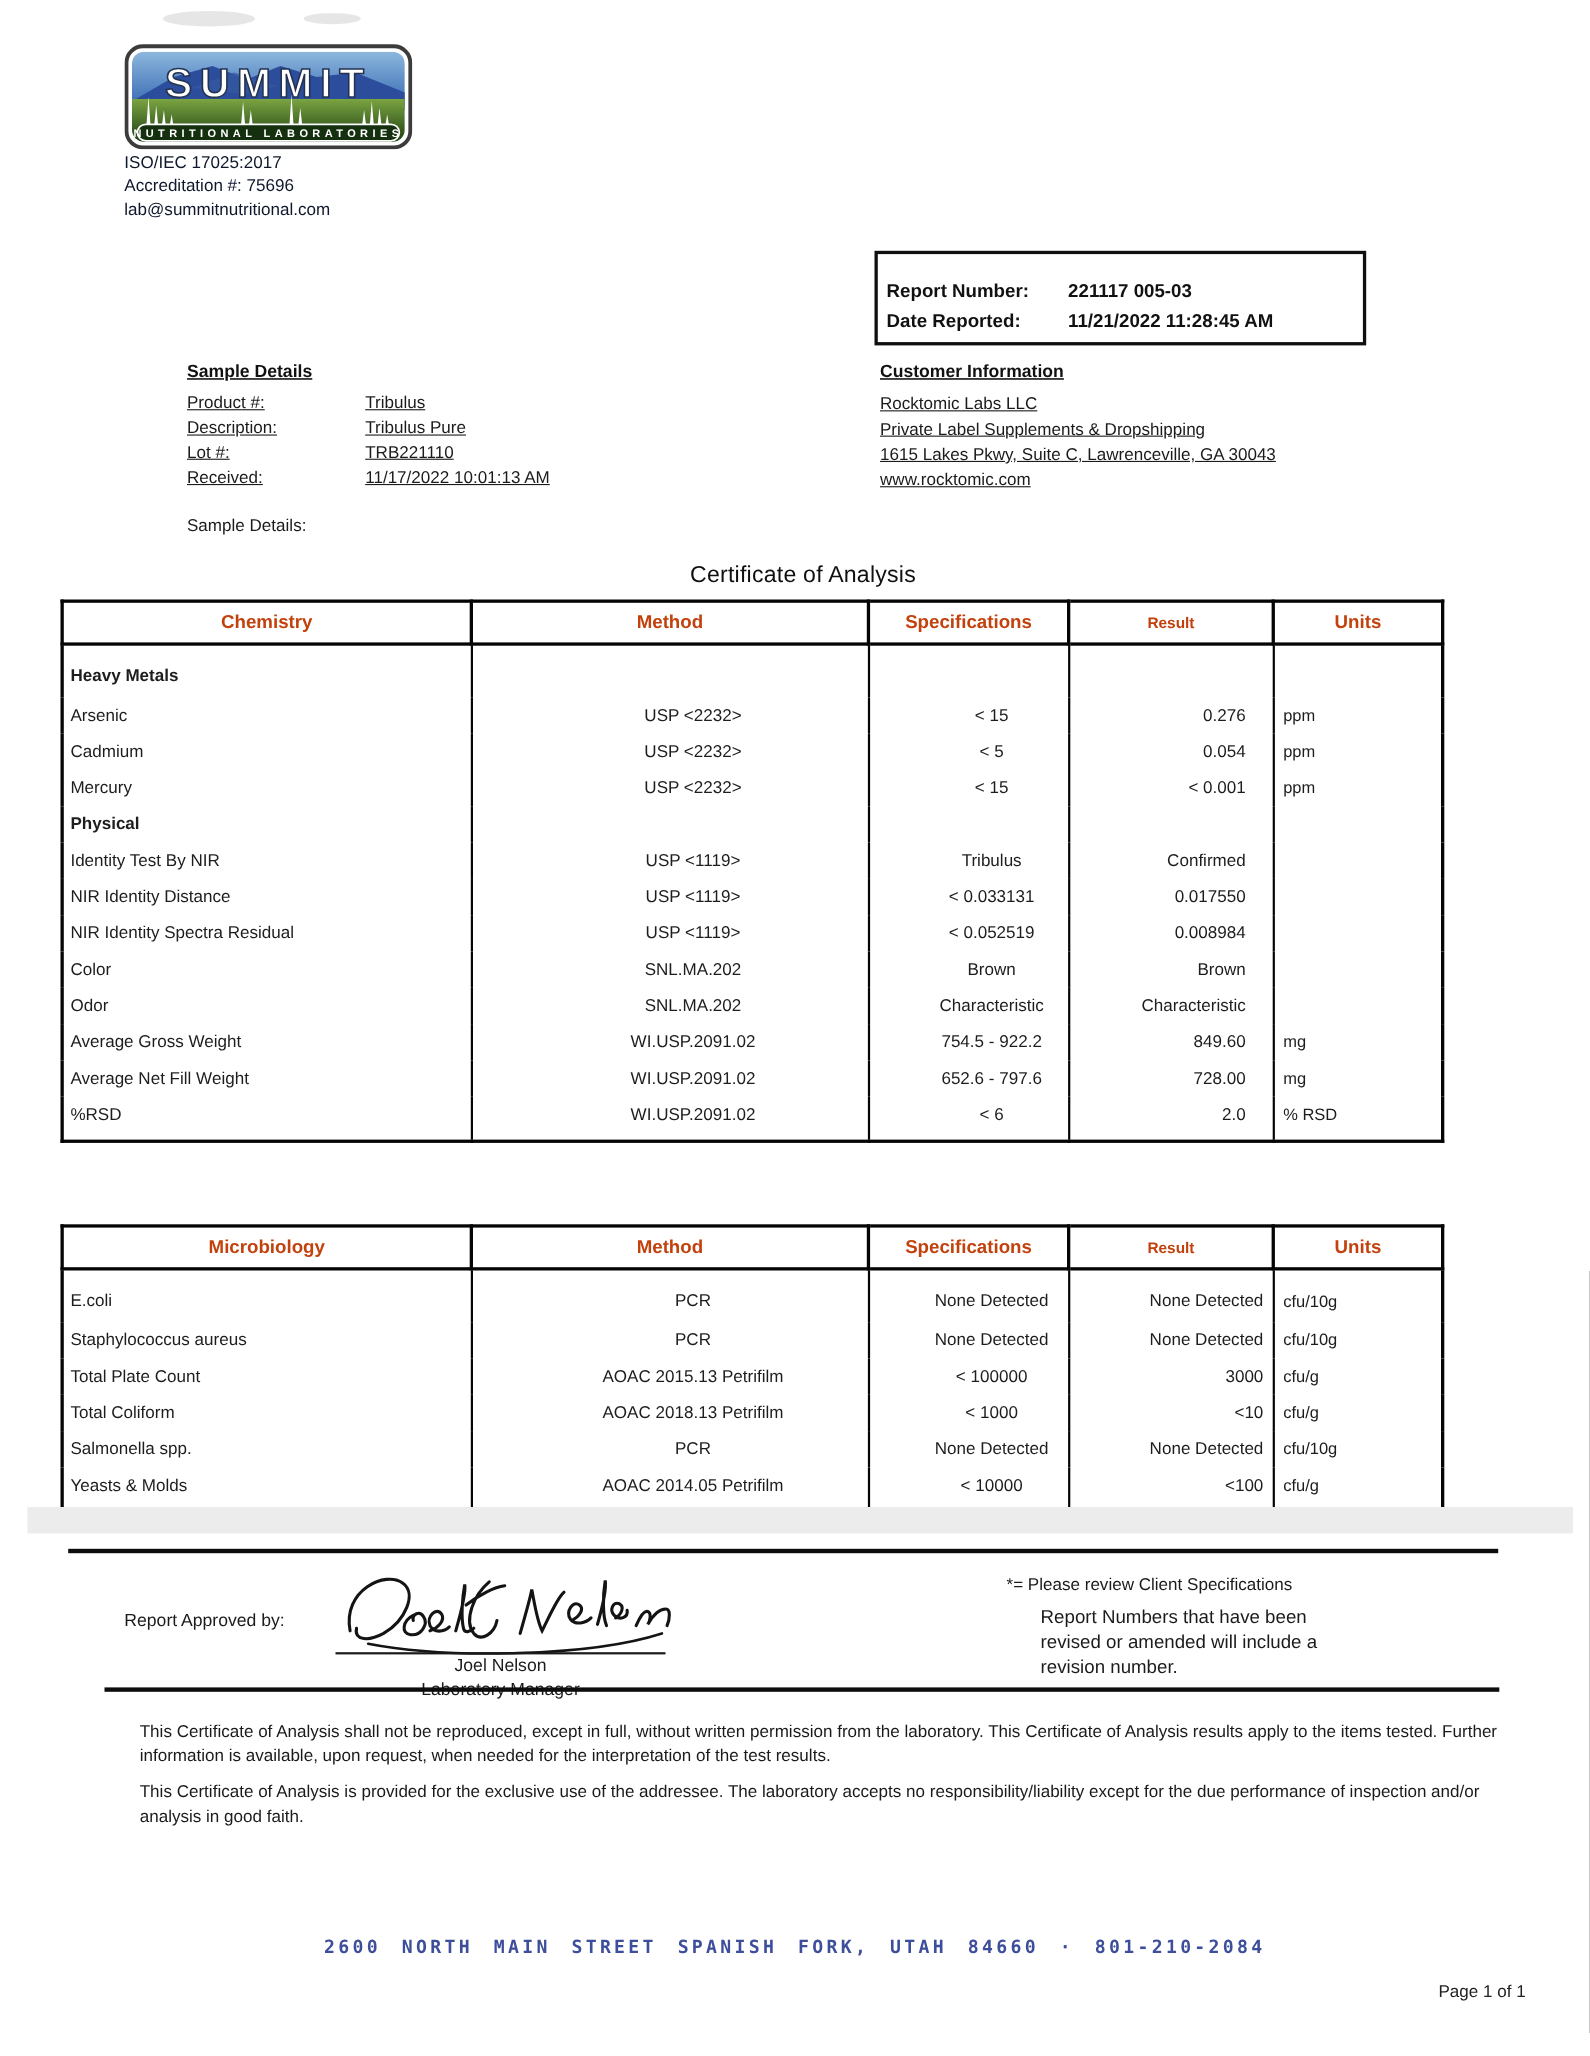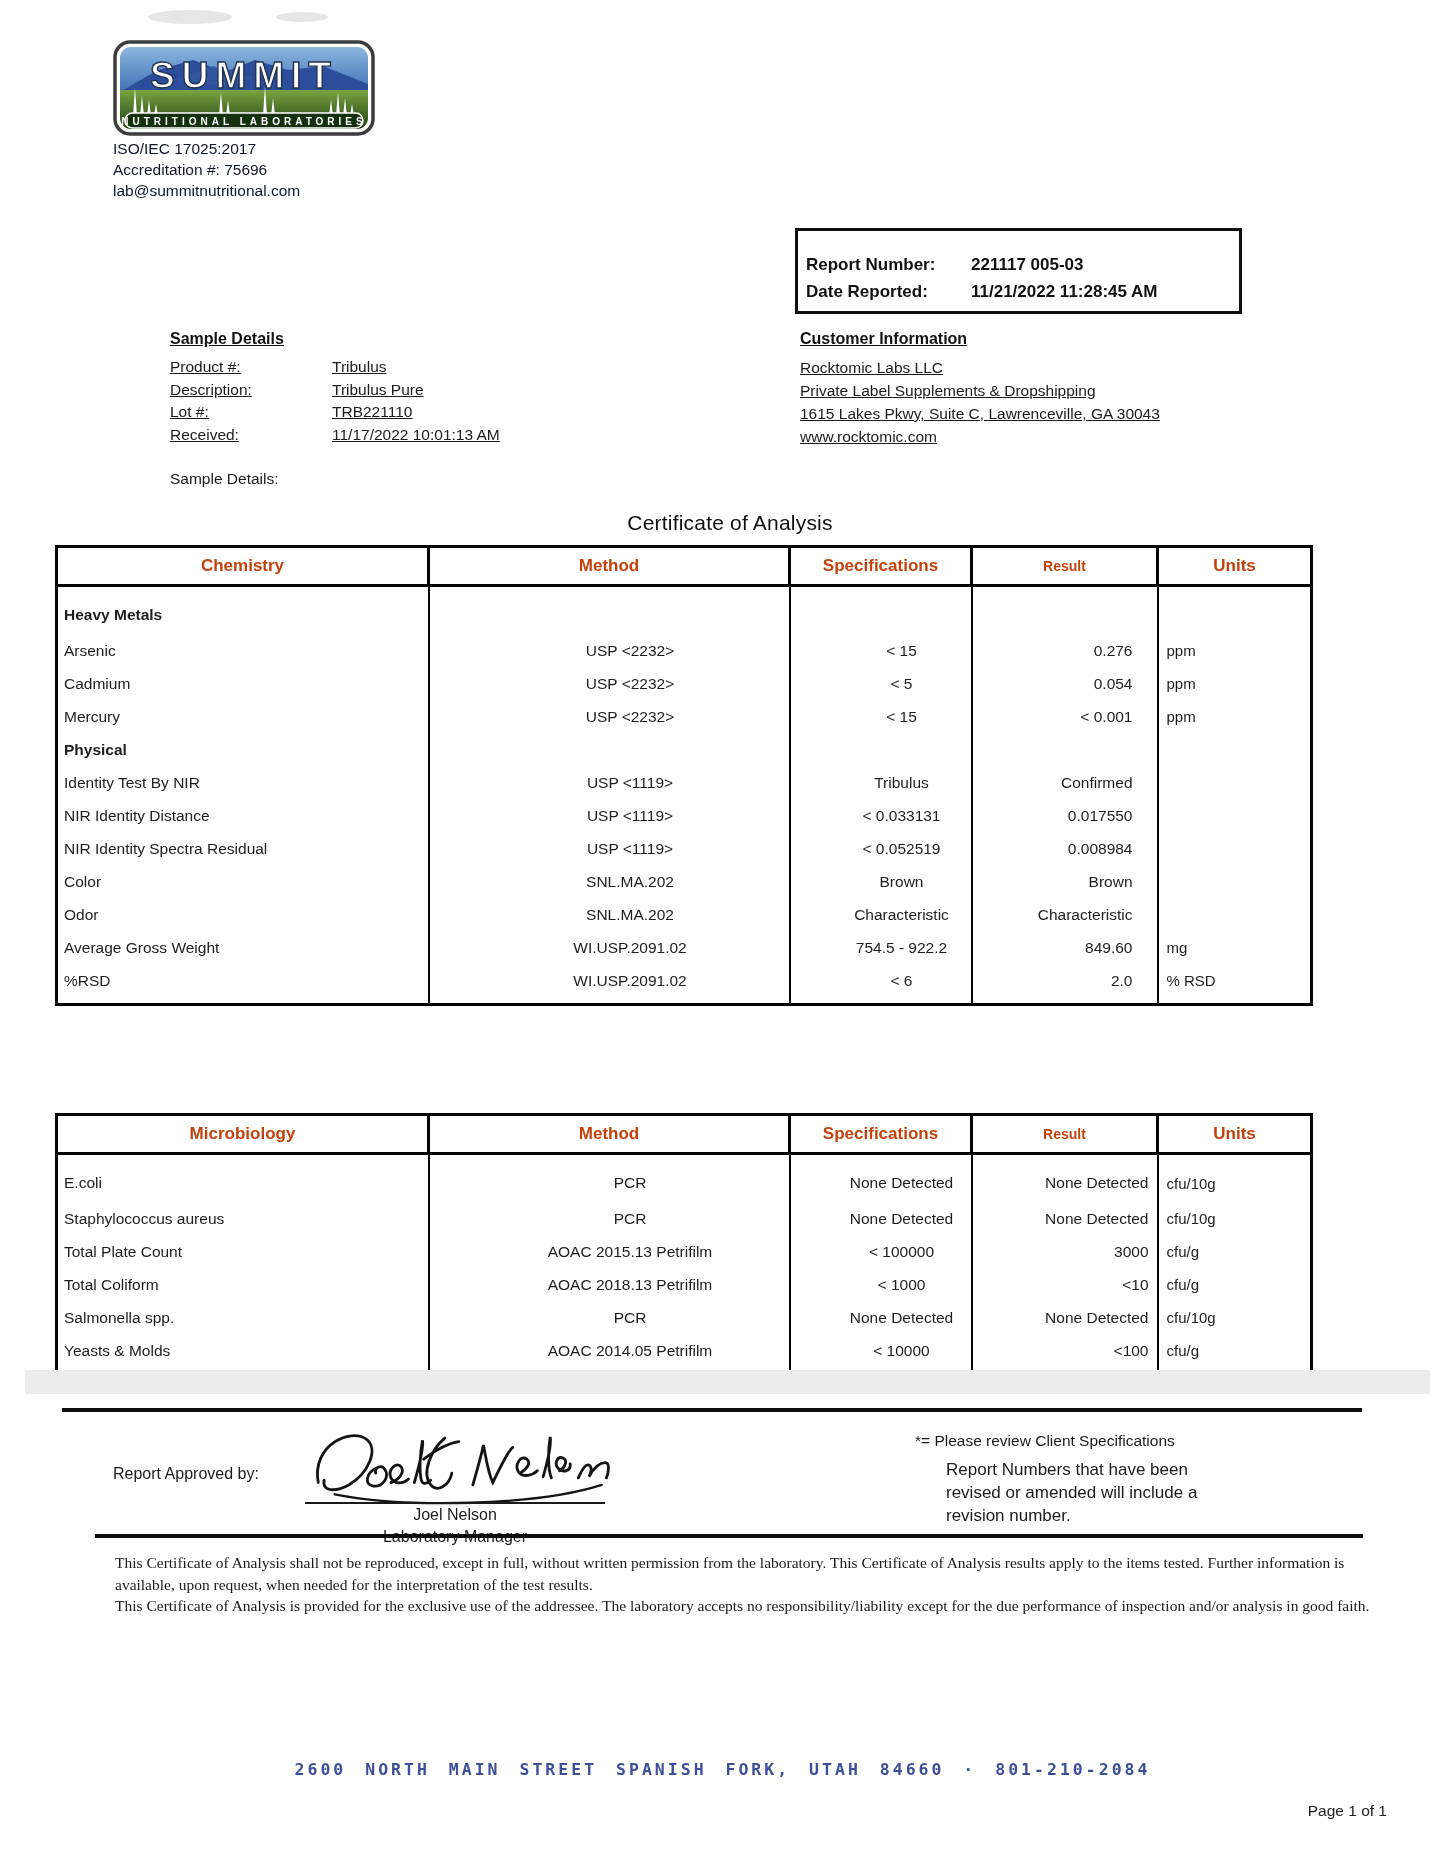--- a/index.html
+++ b/index.html
@@ -80,21 +80,21 @@
   .approve-label{position:absolute;left:113px;top:1465px;font-size:16px;}
   .signature{position:absolute;left:300px;top:1424px;width:320px;height:82px;}
   .sig-line{position:absolute;left:305px;top:1502px;width:300px;border-top:2px solid #1a1a1a;}
   .signer-name{position:absolute;left:305px;top:1506px;width:300px;text-align:center;font-size:16px;}
   .signer-title{position:absolute;left:305px;top:1528px;width:300px;text-align:center;font-size:16px;}
 
   .spec-note{position:absolute;left:915px;top:1432px;font-size:15.5px;}
   .revision-note{position:absolute;left:915px;top:1458px;width:300px;font-size:17px;line-height:23px;margin-left:31px;}
 
   .disclaimer{position:absolute;left:115px;top:1552px;width:1260px;font-size:15.5px;line-height:21.5px;color:#1a1a1a;}
-  .disclaimer p{margin:0;font-family:Liberation Serif, serif;}
+  .disclaimer p{margin:12px;}
 
   .footer-address{
     position:absolute;left:0;top:1760px;width:1445px;text-align:center;
     font-family:"DejaVu Sans Mono",monospace;font-size:16.5px;font-weight:bold;
     letter-spacing:3px;color:#3d4e9b;text-transform:uppercase;word-spacing:6px;
   }
   .page-number{position:absolute;right:58px;top:1802px;font-size:15.5px;color:#222;}
 </style>
 </head>
 <body>
@@ -283,20 +283,27 @@
           <td class="c-units"></td>
         </tr>
         <tr class="">
           <td class="c-name">Average Gross Weight</td>
           <td class="c-method">WI.USP.2091.02</td>
           <td class="c-spec">754.5 - 922.2</td>
           <td class="c-result">849.60</td>
           <td class="c-units">mg</td>
         </tr>
         <tr class="">
+          <td class="c-name">Average Net Fill Weight</td>
+          <td class="c-method">WI.USP.2091.02</td>
+          <td class="c-spec">652.6 - 797.6</td>
+          <td class="c-result">728.00</td>
+          <td class="c-units">mg</td>
+        </tr>
+        <tr class="">
           <td class="c-name">%RSD</td>
           <td class="c-method">WI.USP.2091.02</td>
           <td class="c-spec">&lt; 6</td>
           <td class="c-result">2.0</td>
           <td class="c-units">% RSD</td>
         </tr>
       </tbody>
     </table>
 
   <table class="coa-table micro">

